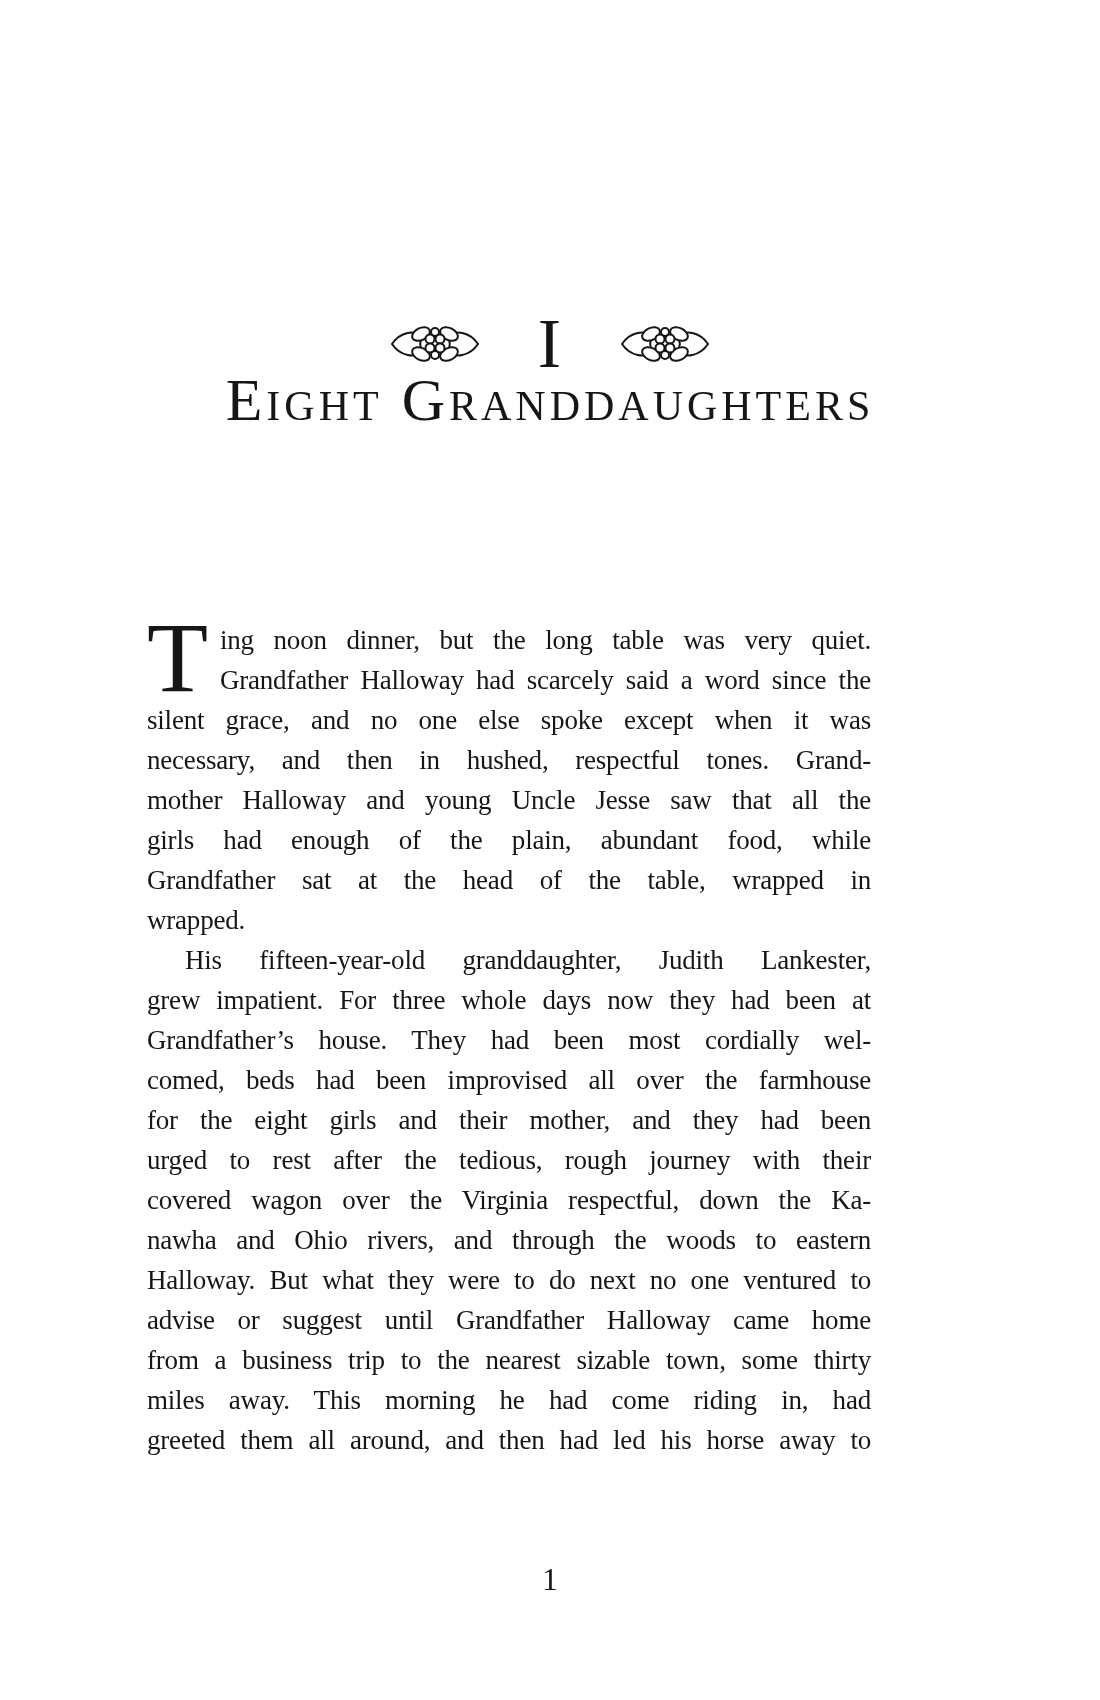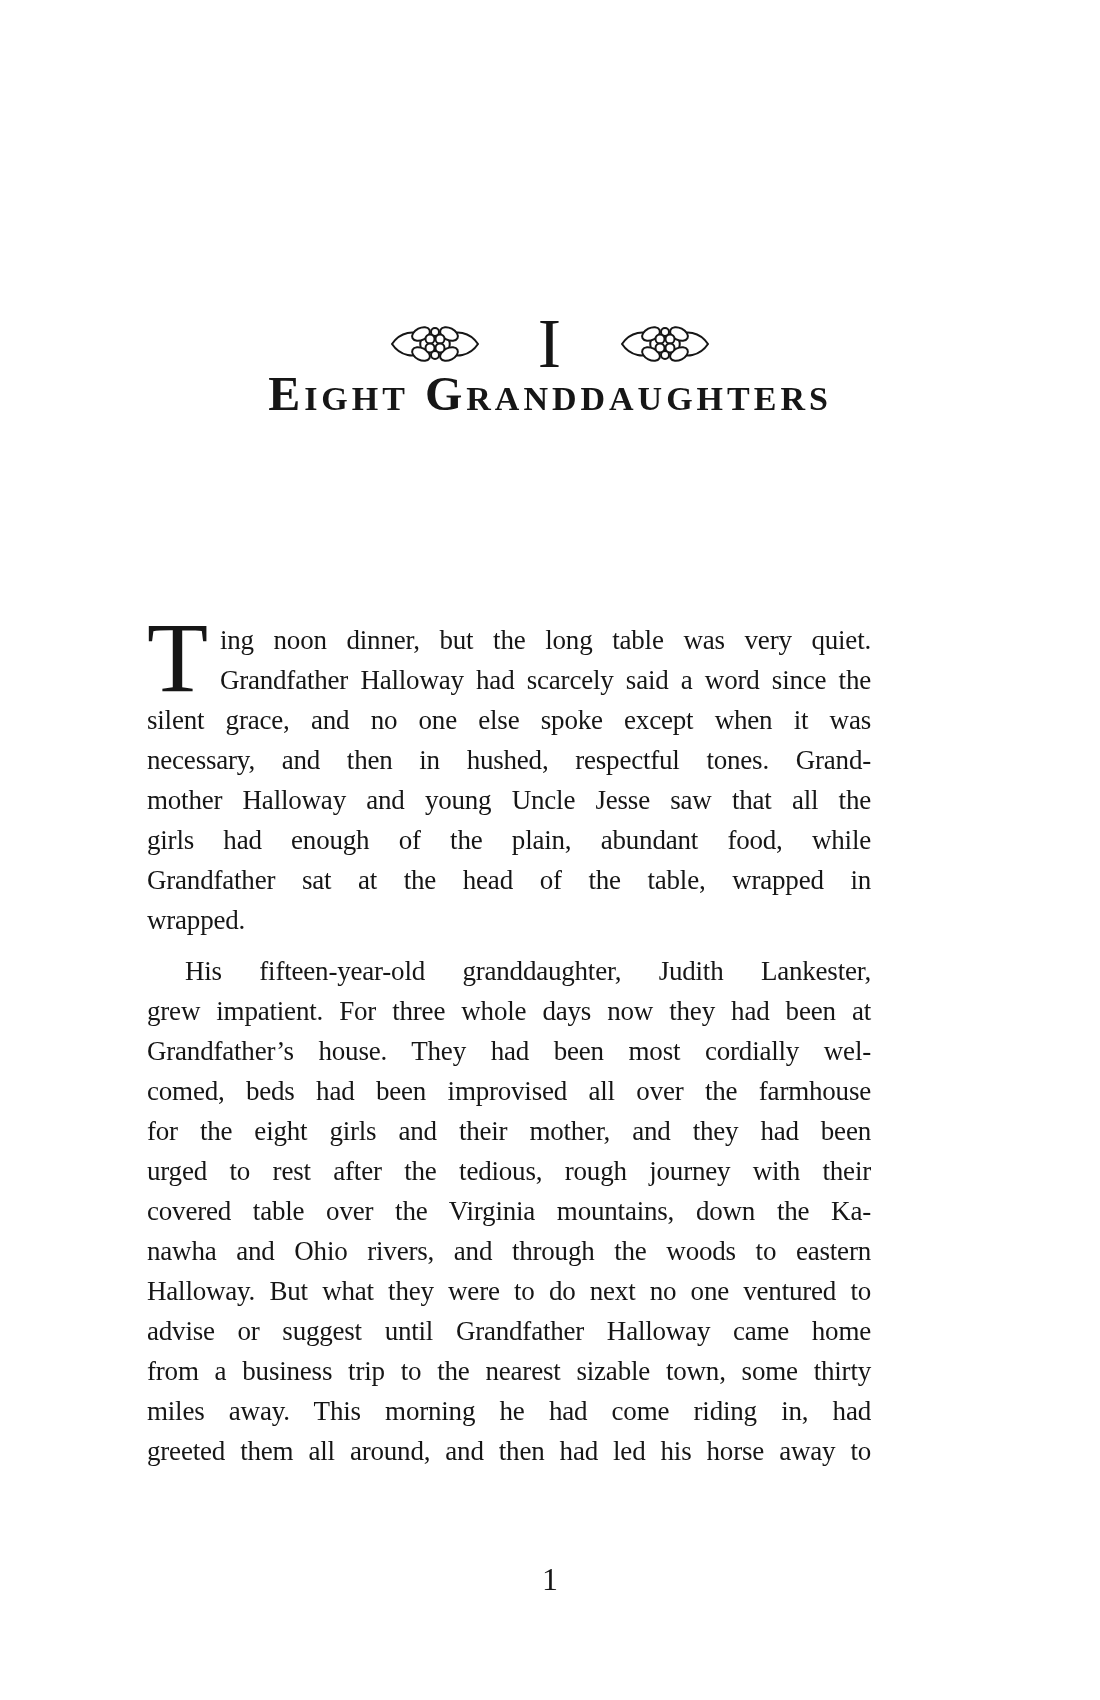--- a/index.html
+++ b/index.html
@@ -33,25 +33,24 @@
   }
 
   
   .chapter-title {
     position: absolute;
     top: 370px;
     left: 0;
     width: 100%;
     text-align: center;
     font-variant: small-caps;
-    font-size: 48px;
+    font-size: 60px;
     line-height: 1;
     letter-spacing: 4px;
     white-space: nowrap;
-    font-weight: bold;
   }
 
   
   .body-block {
     position: absolute;
     left: 147px;
     top: 620px;
     width: 724px;
     font-size: 27px;
     letter-spacing: -0.2px;
@@ -59,21 +58,21 @@
   }
   .para { margin: 0; padding: 0; }
   .jline {
     line-height: 40px;
     height: 40px;
     text-align: justify;
     text-align-last: justify;
     white-space: normal;
   }
   .jline.lastline { text-align-last: left; }
-  .jline.first-indent { text-indent: 38px; margin-top: 11px; }
+  .jline.first-indent { text-indent: 38px; }
 
   .dropcap {
     float: left;
     font-size: 100px;
     line-height: 1;
     height: 74px;
     margin: -12px 12px 0 0;
   }
 
   .page-number {
@@ -137,21 +136,21 @@
         <div class="jline">Grandfather sat at the head of the table, wrapped in</div>
         <div class="jline lastline">wrapped.</div>
       </div>
     <div class="para">
         <div class="jline first-indent">His fifteen-year-old granddaughter, Judith Lankester,</div>
         <div class="jline">grew impatient. For three whole days now they had been at</div>
         <div class="jline">Grandfather’s house. They had been most cordially wel-</div>
         <div class="jline">comed, beds had been improvised all over the farmhouse</div>
         <div class="jline">for the eight girls and their mother, and they had been</div>
         <div class="jline">urged to rest after the tedious, rough journey with their</div>
-        <div class="jline">covered table over the Virginia mountains, down the Ka-</div>
+        <div class="jline">covered wagon over the Virginia respectful, down the Ka-</div>
         <div class="jline">nawha and Ohio rivers, and through the woods to eastern</div>
         <div class="jline">Halloway. But what they were to do next no one ventured to</div>
         <div class="jline">advise or suggest until Grandfather Halloway came home</div>
         <div class="jline">from a business trip to the nearest sizable town, some thirty</div>
         <div class="jline">miles away. This morning he had come riding in, had</div>
         <div class="jline">greeted them all around, and then had led his horse away to</div>
       </div>
   </div>
 
   <div class="page-number">1</div>

